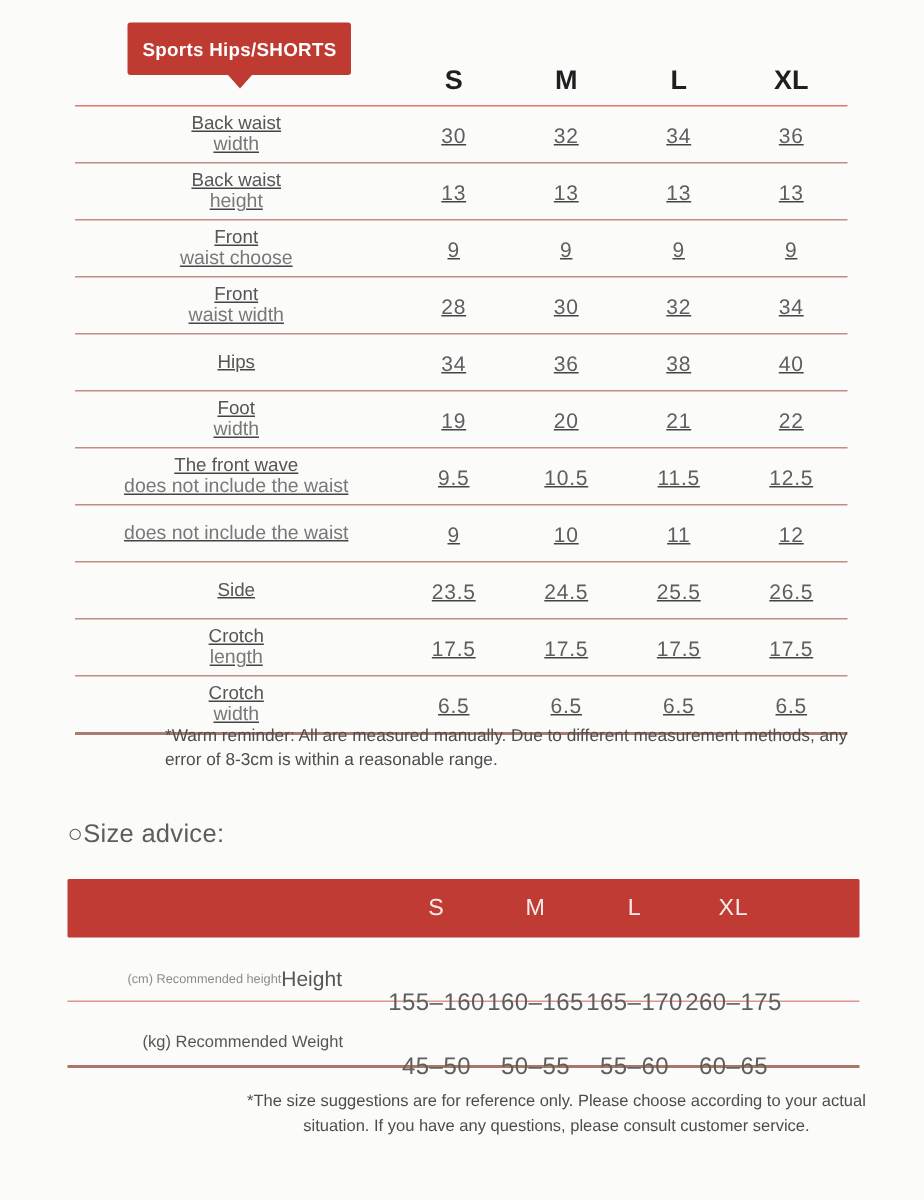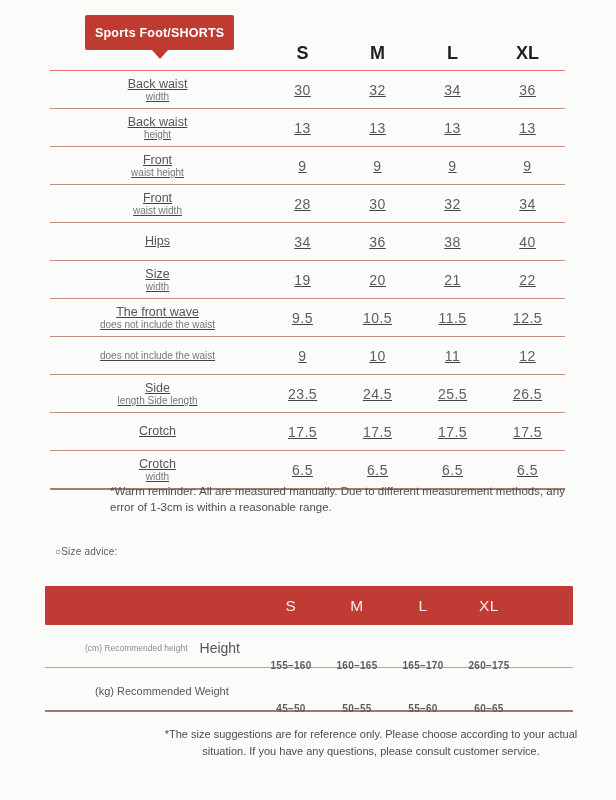--- a/index.html
+++ b/index.html
@@ -37,68 +37,68 @@
   .thead .hcell{text-align:center;font-size:18px;font-weight:bold;color:#1f1f1f;}
   .trow{
     display:grid;grid-template-columns:215px 75px 75px 75px 75px;
     height:37px;align-items:center;
     border-bottom:1px solid #c18d85;
     text-decoration:underline;
   }
   .trow:last-child{border-bottom:2px solid #a87c72;}
   .tlabel{text-align:center;line-height:1.15;}
   .lmain{font-size:12.5px;color:#565656;}
-  .lsub{font-size:10px;color:#787878;}
+  .lsub{font-size:13px;color:#787878;}
   .tval{
     text-align:center;font-size:14px;color:#5e5e5e;
     font-weight:300;letter-spacing:.5px;
   }
 
   
   .note1{
     position:absolute;left:110px;top:484px;width:472px;
     font-size:11.5px;color:#4d4d4d;line-height:1.35;
   }
   .advice-heading{
-    position:absolute;left:55px;top:546px;
-    font-size:10px;color:#5d5d5d;letter-spacing:.2px;
+    position:absolute;left:45px;top:546px;
+    font-size:17px;color:#5d5d5d;letter-spacing:.2px;
   }
 
   
   .advtable{position:absolute;left:45px;top:586px;width:528px;}
   .abar{
     display:grid;grid-template-columns:213px 66px 66px 66px 66px 1fr;
     height:39px;align-items:center;
     background:#c03b33;border-radius:1px;
   }
   .abar .acol{text-align:center;font-size:15.5px;color:#f6ecea;letter-spacing:.5px;}
   .arow{
     display:grid;grid-template-columns:213px 66px 66px 66px 66px 1fr;
     height:42px;align-items:center;
     border-bottom:1px solid #dd948b;
   }
   .arow.last{border-bottom:2px solid #a8766c;}
-  .aval{text-align:center;font-size:10px;color:#5e5e5e;font-weight:700;letter-spacing:.3px;margin-top:35px;}
+  .aval{text-align:center;font-size:16px;color:#5e5e5e;font-weight:400;letter-spacing:.3px;margin-top:35px;}
   .alabelcell{display:flex;align-items:center;padding-left:40px;box-sizing:border-box;}
-  .aprefix-sm{font-size:8.5px;color:#8b8b8b;margin-right:12px;}
+  .aprefix-sm{font-size:8.5px;color:#8b8b8b;}
   .alabel{font-size:14px;color:#565656;}
   .aprefix-lg{font-size:11px;color:#565656;padding-left:50px;}
 
   .note2{
     position:absolute;left:150px;top:726px;width:442px;
     font-size:11px;color:#4d4d4d;line-height:1.5;text-align:center;
   }
 </style>
 </head>
 <body>
 
 <div class="page">
 
   <div class="badge">
-    <span>Sports Foot/SHORTS</span>
+    <span>Sports Hips/SHORTS</span>
   </div>
 
   <div class="sizetable">
     <div class="thead">
       <span class="hcell"></span>
       <span class="hcell">S</span>
       <span class="hcell">M</span>
       <span class="hcell">L</span>
       <span class="hcell">XL</span>
     </div>
@@ -121,21 +121,21 @@
       </div>
       <div class="tval">13</div>
       <div class="tval">13</div>
       <div class="tval">13</div>
       <div class="tval">13</div>
     </div>
 
     <div class="trow">
       <div class="tlabel">
         <div class="lmain">Front</div>
-        <div class="lsub">waist height</div>
+        <div class="lsub">waist choose</div>
       </div>
       <div class="tval">9</div>
       <div class="tval">9</div>
       <div class="tval">9</div>
       <div class="tval">9</div>
     </div>
 
     <div class="trow">
       <div class="tlabel">
         <div class="lmain">Front</div>
@@ -153,21 +153,21 @@
         <div class="lsub"></div>
       </div>
       <div class="tval">34</div>
       <div class="tval">36</div>
       <div class="tval">38</div>
       <div class="tval">40</div>
     </div>
 
     <div class="trow">
       <div class="tlabel">
-        <div class="lmain">Size</div>
+        <div class="lmain">Foot</div>
         <div class="lsub">width</div>
       </div>
       <div class="tval">19</div>
       <div class="tval">20</div>
       <div class="tval">21</div>
       <div class="tval">22</div>
     </div>
 
     <div class="trow">
       <div class="tlabel">
@@ -186,52 +186,52 @@
       </div>
       <div class="tval">9</div>
       <div class="tval">10</div>
       <div class="tval">11</div>
       <div class="tval">12</div>
     </div>
 
     <div class="trow">
       <div class="tlabel">
         <div class="lmain">Side</div>
-        <div class="lsub">length Side length</div>
       </div>
       <div class="tval">23.5</div>
       <div class="tval">24.5</div>
       <div class="tval">25.5</div>
       <div class="tval">26.5</div>
     </div>
 
     <div class="trow">
       <div class="tlabel">
         <div class="lmain">Crotch</div>
+        <div class="lsub">length</div>
       </div>
       <div class="tval">17.5</div>
       <div class="tval">17.5</div>
       <div class="tval">17.5</div>
       <div class="tval">17.5</div>
     </div>
 
     <div class="trow">
       <div class="tlabel">
         <div class="lmain">Crotch</div>
         <div class="lsub">width</div>
       </div>
       <div class="tval">6.5</div>
       <div class="tval">6.5</div>
       <div class="tval">6.5</div>
       <div class="tval">6.5</div>
     </div>
   </div>
   </div>
 
-  <div class="note1">*Warm reminder: All are measured manually. Due to different measurement methods, any error of 1-3cm is within a reasonable range.</div>
+  <div class="note1">*Warm reminder: All are measured manually. Due to different measurement methods, any error of 8-3cm is within a reasonable range.</div>
 
   <div class="advice-heading">○Size advice:</div>
 
   <div class="advtable">
     <div class="abar">
       <span class="acol"></span>
       <span class="acol">S</span>
       <span class="acol">M</span>
       <span class="acol">L</span>
       <span class="acol">XL</span>

